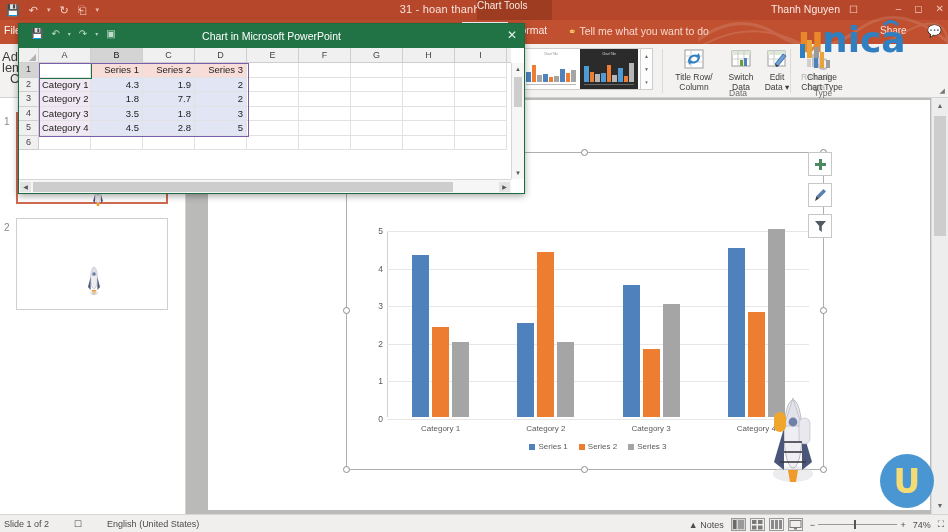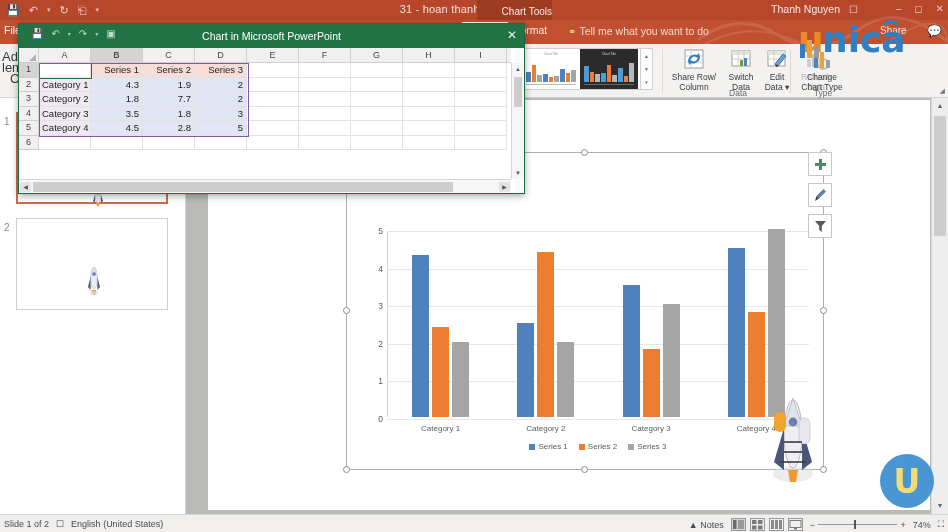--- a/index.html
+++ b/index.html
@@ -21,21 +21,21 @@
     align-items: center;
   }
   .qat-ico { font-size: 11px; color: #f3d6cd; line-height: 16px; }
   .qat-caret { font-size: 7px; color: #e6bdb1; }
   .ppt-title {
     position: absolute; left: 0; top: 3px; width: 948px; text-align: center;
     font-size: 11px; color: #f7e2dc; letter-spacing: .2px;
   }
   .charttools-tab {
     position: absolute; left: 477px; top: 0px; width: 75px; height: 20px;
-    text-align: right; font-size: 10px; color: #fbe8e2; padding-top: 6px;
+    text-align: left; font-size: 10px; color: #fbe8e2; padding-top: 0;
     background: #9e3c22;
   }
   .user-name {
     position: absolute; right: 108px; top: 3px; font-size: 10.5px; color: #fde9e3;
   }
   .acct-ico { position: absolute; right: 90px; top: 4px; font-size: 10px; color: #f2cdc2; }
   .wbtns { position: absolute; right: 4px; top: 2px; display: flex; gap: 13px; }
   .wbtn { font-size: 10px; color: #f0c6ba; line-height: 14px; }
 
   
@@ -208,21 +208,21 @@
   
   .v-scroll { position: absolute; right: 0; top: 98px; width: 17px; height: 416px;
     background: #ededed; border-left: 1px solid #d9d9d9; }
   .vs-arrow { height: 16px; text-align: center; font-size: 7px; color: #666; line-height: 16px; }
   .vs-thumb { position: absolute; left: 2px; right: 2px; top: 18px; height: 120px; background: #cdcdcd; }
 
   
   .statusbar { position: absolute; left: 0; bottom: 0; width: 948px; height: 18px;
     background: #f0efee; border-top: 1px solid #d7d5d3; }
   .sb-left { position: absolute; left: 4px; top: 4px; font-size: 9px; color: #4b4b4b;
-    display: flex; gap: 7px; align-items: center; }
+    display: flex; gap: 25px; align-items: center; }
   .sb-right { position: absolute; right: 4px; top: 3px; display: flex; gap: 7px;
     align-items: center; font-size: 9px; color: #4b4b4b; }
   .view-btns { display: flex; gap: 4px; align-items: center; }
   .vbtn { width: 15px; height: 13px; border: 1px solid #9a9a9a; position: relative; }
   .vbtn.active { background: #d3d3d3; }
   .zoom-slider { display: flex; align-items: center; gap: 3px; width: 96px; }
   .zs-track { flex: 1; height: 1px; background: #9a9a9a; position: relative; }
   .zs-thumb { position: absolute; left: 46%; top: -4px; width: 2px; height: 9px; background: #555; }
 
   
@@ -328,21 +328,21 @@
             <rect x="2" y="2" width="18" height="18" fill="#fff" stroke="#9c9c9c"></rect>
             <line x1="2" y1="8" x2="20" y2="8" stroke="#cdcdcd"></line>
             <line x1="2" y1="14" x2="20" y2="14" stroke="#cdcdcd"></line>
             <line x1="8" y1="2" x2="8" y2="20" stroke="#cdcdcd"></line>
             <path d="M6 13 a6 6 0 0 1 10 -4" stroke="#2f7fc1" stroke-width="2" fill="none"></path>
             <path d="M16 5 l1 5 l-5 -1 z" fill="#2f7fc1"></path>
             <path d="M16 9 a6 6 0 0 1 -10 4" stroke="#2f7fc1" stroke-width="2" fill="none"></path>
             <path d="M6 17 l-1 -5 l5 1 z" fill="#2f7fc1"></path>
           </svg>
         </div>
-        <div class="rbtn-lbl">Share Row/</div>
+        <div class="rbtn-lbl">Title Row/</div>
         <div class="rbtn-lbl">Column</div>
       </div>
       <div class="rbtn" style="left:58px;width:38px;">
         <div class="rbtn-ico">
           <svg width="22" height="22" viewBox="0 0 22 22">
             <rect x="2" y="3" width="18" height="15" fill="#fff" stroke="#9c9c9c"></rect>
             <rect x="2" y="3" width="18" height="4" fill="#dfe7d8"></rect>
             <line x1="2" y1="11" x2="20" y2="11" stroke="#cdcdcd"></line>
             <line x1="8" y1="3" x2="8" y2="18" stroke="#cdcdcd"></line>
             <line x1="14" y1="3" x2="14" y2="18" stroke="#cdcdcd"></line>

